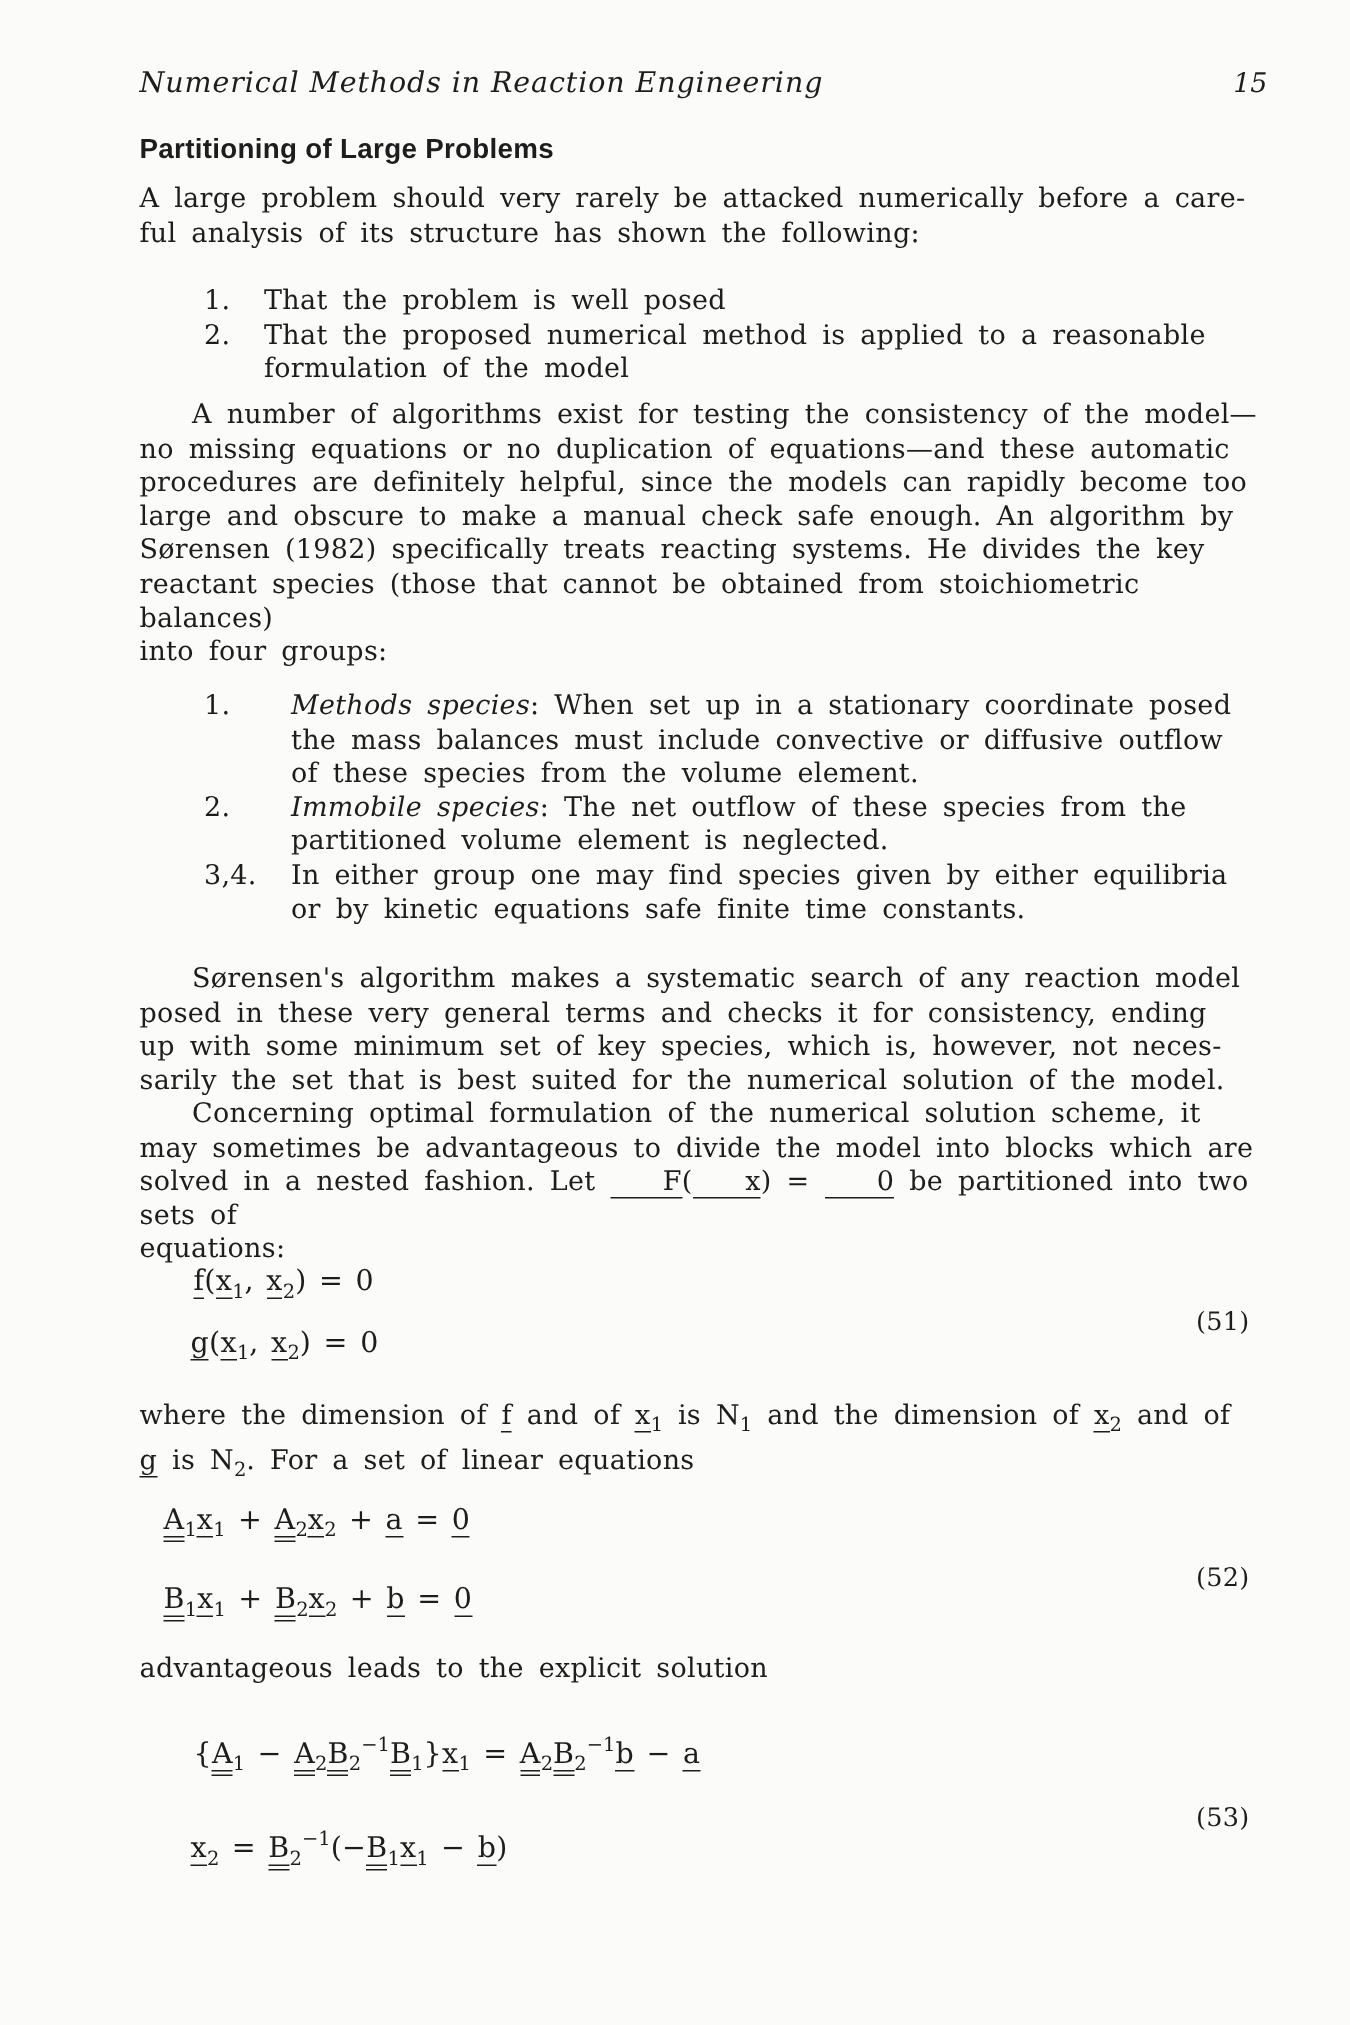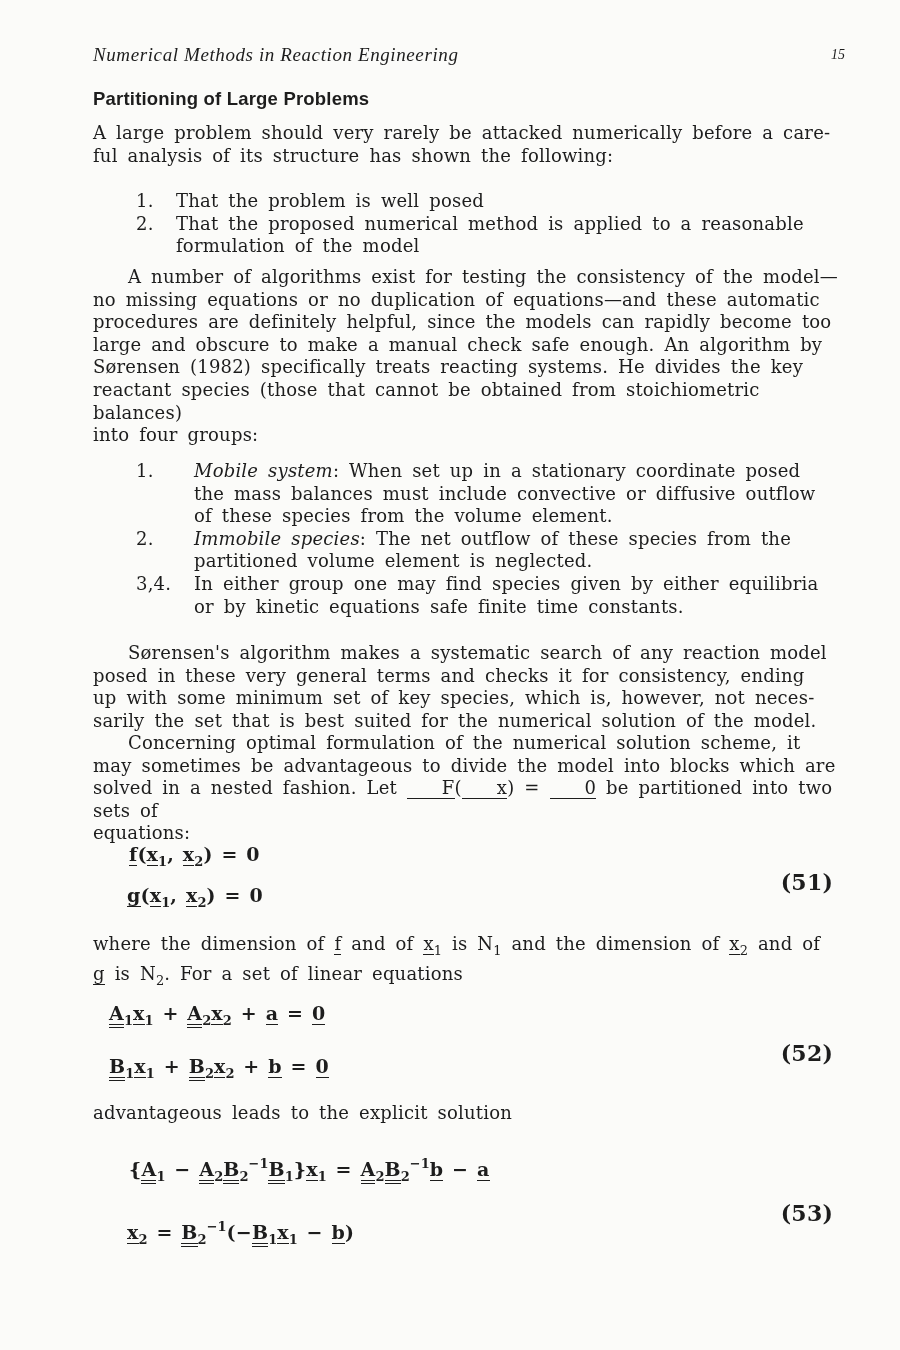--- a/index.html
+++ b/index.html
@@ -15,43 +15,43 @@
   .body-text{
     font-size:18px;line-height:22.6px;
     letter-spacing:0.2px;word-spacing:4px;
     white-space:pre-line;
   }
   .rich-text{
     font-size:18px;line-height:22.6px;
     letter-spacing:0.2px;word-spacing:4px;
   }
   .indent{text-indent:35px;}
-  .hdr{top:44px;display:flex;justify-content:space-between;align-items:center;font-family:Liberation Serif, serif;}
+  .hdr{top:44px;display:flex;justify-content:space-between;align-items:flex-end;}
   .hdr-title{font-style:italic;font-size:19px;letter-spacing:0.6px;}
-  .hdr-page{font-size:14px;font-style:italic;}
+  .hdr-page{font-size:18px;font-style:italic;}
   .heading{
     top:88px;
     font-family:"Liberation Sans",sans-serif;
     font-weight:bold;font-size:18.5px;letter-spacing:0.2px;
   }
   .list-row{display:flex;align-items:flex-start;}
   .list-label{flex:none;margin-left:43px;}
   .l1 .list-label{width:40px;}
   .l2 .list-label{width:58px;}
   .list-text{flex:1;}
-  .eq-block{font-size:19px;letter-spacing:0.2px;word-spacing:2px;font-weight:bold;}
+  .eq-block{font-size:19px;letter-spacing:0.2px;word-spacing:2px;}
   .eq-line{margin-left:36px;line-height:27px;white-space:nowrap;}
   .eq-line.second{margin-left:34px;}
   .eq51 .eq-line{margin-bottom:7px;}
   .eq52 .eq-line{margin-bottom:19px;margin-left:16px;}
   .eq53 .eq-line{margin-bottom:23px;}
   .eq-num{
     position:absolute;right:12px;top:50%;
     transform:translateY(-50%);
-    font-size:22px;line-height:1;
+    font-size:17px;line-height:1;
   }
   
   .tk-i{font-style:italic;}
   .tk-v{display:inline-block;border-bottom:1.5px solid currentColor;line-height:1.12;}
   .tk-m{display:inline-block;border-bottom:4px double currentColor;line-height:1.12;}
   .tk-sb{font-size:13px;vertical-align:-5px;letter-spacing:0;}
   .tk-sp{font-size:13px;vertical-align:8px;letter-spacing:0;}
 </style>
 </head>
 <body>
@@ -84,21 +84,21 @@
 no missing equations or no duplication of equations—and these automatic
 procedures are definitely helpful, since the models can rapidly become too
 large and obscure to make a manual check safe enough.  An algorithm by
 Sørensen (1982) specifically treats reacting systems.  He divides the key
 reactant species (those that cannot be obtained from stoichiometric balances)
 into four groups:</div>
 
   <div class="block l2" style="top:460px;">
     <div class="list-row rich-text">
       <span class="list-label">1.</span>
-      <span class="list-text"><span class="tk-i">Mobile system</span><span class="tk-p">:  When set up in a stationary coordinate posed</span><br><span class="tk-p">the mass balances must include convective or diffusive outflow</span><br><span class="tk-p">of these species from the volume element.</span></span>
+      <span class="list-text"><span class="tk-i">Methods species</span><span class="tk-p">:  When set up in a stationary coordinate posed</span><br><span class="tk-p">the mass balances must include convective or diffusive outflow</span><br><span class="tk-p">of these species from the volume element.</span></span>
     </div>
     <div class="list-row rich-text">
       <span class="list-label">2.</span>
       <span class="list-text"><span class="tk-i">Immobile species</span><span class="tk-p">:  The net outflow of these species from the</span><br><span class="tk-p">partitioned volume element is neglected.</span></span>
     </div>
     <div class="list-row rich-text">
       <span class="list-label">3,4.</span>
       <span class="list-text"><span class="tk-p">In either group one may find species given by either equilibria</span><br><span class="tk-p">or by kinetic equations safe finite time constants.</span></span>
     </div>
   </div>

